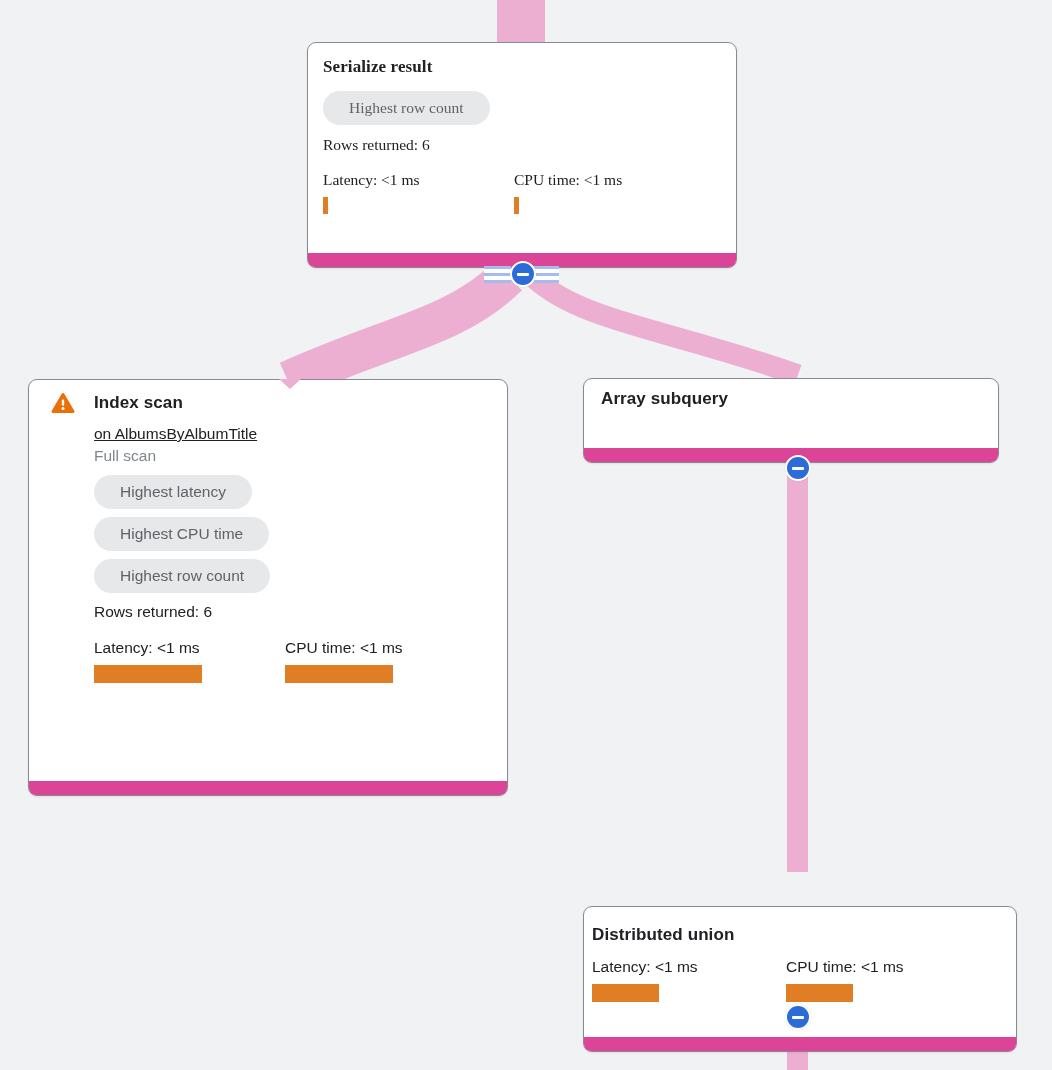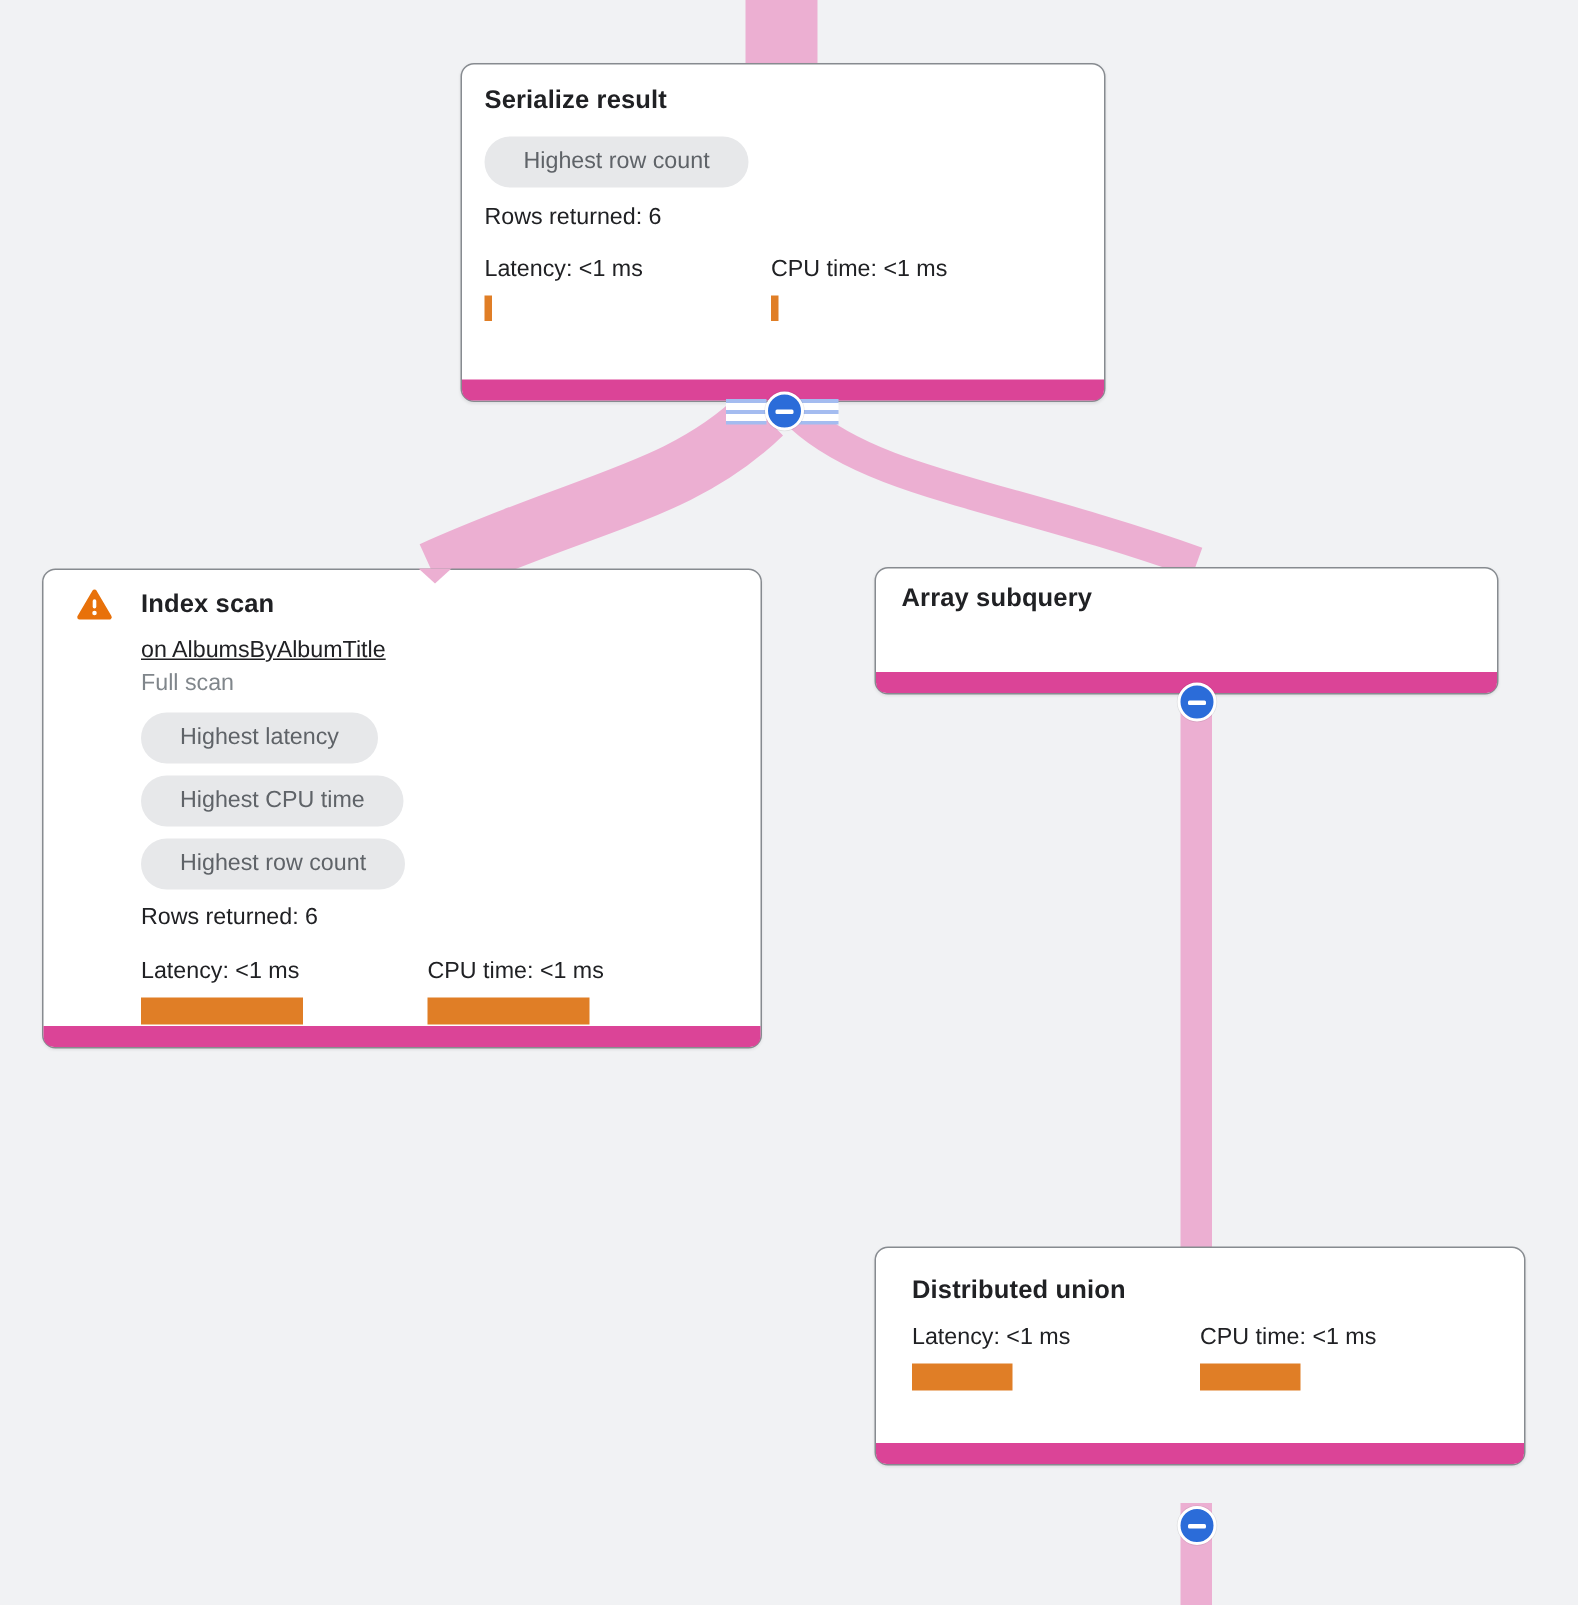--- a/index.html
+++ b/index.html
@@ -36,36 +36,36 @@
   .metrics-row{display:flex; align-items:flex-end;}
   .metric-col{width:191px;}
   .metric-col.wide{width:194px;}
   .metric-label{font-size:15.5px; color:#202124; line-height:22px; margin-bottom:6px;}
   .metric-bar{background:#e07e26;}
   .bar-tiny{width:5px; height:17px;}
   .bar-full{width:108px; height:18px;}
   .bar-med{width:67px; height:18px;}
 
   
-  #card-serialize{left:307px; top:42px; width:430px; height:226px; padding:12px 15px;}
+  #card-serialize{left:307px; top:42px; width:430px; height:226px; padding:12px 15px;font-family:Liberation Serif, serif;}
   #card-serialize .badge{margin-top:12px;}
   #card-serialize .rows{margin-top:9px;}
   #card-serialize .metrics-row{margin-top:13px;}
 
-  #card-index{left:28px; top:379px; width:480px; height:320px; padding:11px 15px 11px 22px;}
+  #card-index{left:28px; top:379px; width:480px; height:417px; padding:11px 15px 11px 22px;}
   .title-row{display:flex; align-items:center; gap:19px;}
   #card-index .content{margin-left:43px;}
   #card-index .subtitle{margin-top:8px;text-decoration:underline;}
   #card-index .badge{display:table; margin-top:8px;}
   #card-index .rows{margin-top:8px;}
   #card-index .metrics-row{margin-top:14px;}
 
   #card-array{left:583px; top:378px; width:416px; height:85px; padding:8px 17px;}
 
-  #card-dist{left:583px; top:831px; width:434px; height:146px; padding:16px 24px;}
+  #card-dist{left:583px; top:906px; width:434px; height:146px; padding:16px 8px;}
   #card-dist .metrics-row{margin-top:9px;}
 
   
   .collapse-btn{
     position:absolute; z-index:3; width:26px; height:26px; box-sizing:border-box;
     background:#2b6cd9; border:2px solid #ffffff; border-radius:50%;
     box-shadow:0 0 0 0.5px rgba(0,0,0,0.08);
   }
   .minus-icon{
     position:absolute; left:50%; top:50%; width:12px; height:3px;

